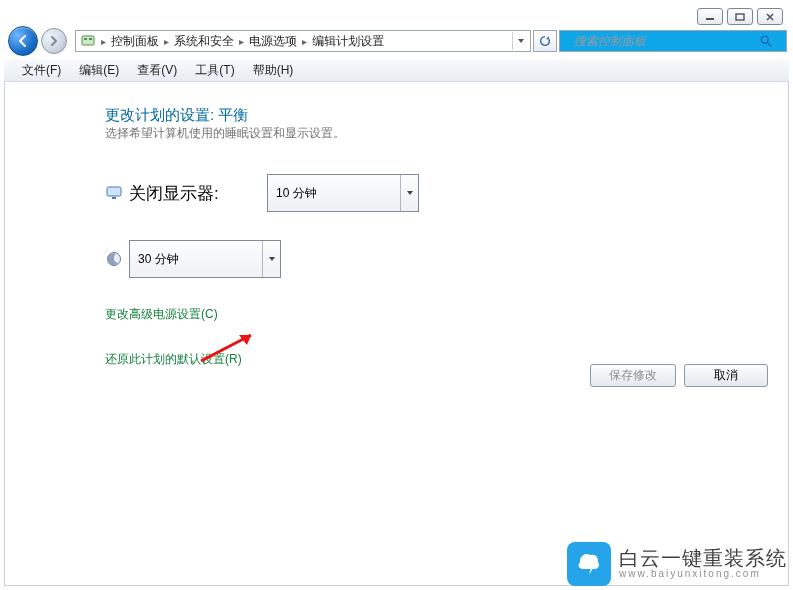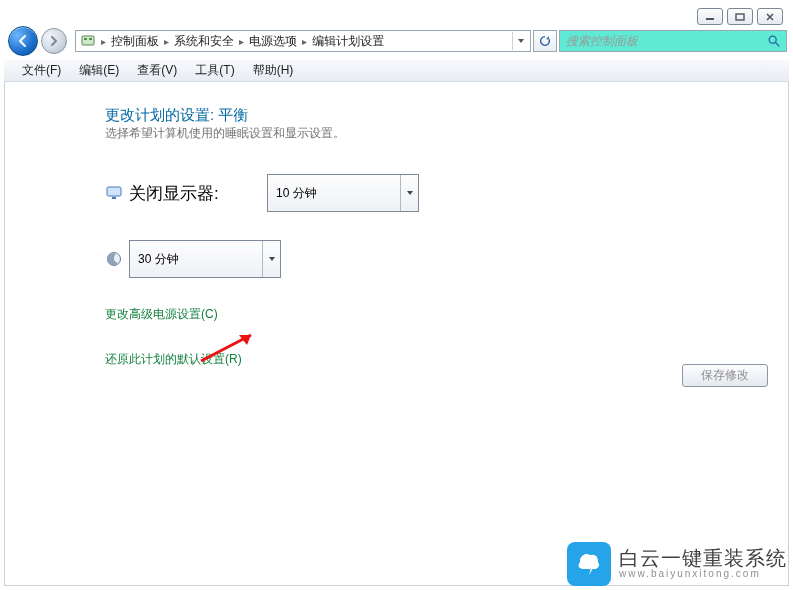--- a/index.html
+++ b/index.html
@@ -100,23 +100,23 @@
     background: linear-gradient(#fdfdfd,#e9edf2);
     display:flex;align-items:center;justify-content:center;
     color:#2b61a6; cursor:pointer;
   }
   .search-bar {
     width: 228px;
     height: 22px;
     margin-left: 2px;
     margin-right: 2px;
     border: 1px solid #9aa7b3;
-    background: #5eead4;
+    background: #0ea5e9;
     display:flex; align-items:center;
-    padding: 0 4px;
+    padding: 0 12px;
     color:#777;
     font-style: italic;
   }
   .search-bar input {
     border:none; outline:none; flex:1; font-size:12px; font-family:inherit;
     background:transparent; color:#333; font-style:italic;
   }
   .search-bar input::placeholder { color:#9a9a9a; }
   .search-icon { width:16px;height:16px; display:flex;align-items:center;justify-content:center; color:#2b61a6; cursor:pointer;}
 
@@ -370,20 +370,21 @@
     </div>
   </div>
 
   <svg class="arrow-annotation" width="70" height="40" viewBox="0 0 70 40">
     <path d="M6 34 L56 8" stroke="#e11" stroke-width="3"></path>
     <path d="M56 8 L44 8 L52 18 Z" fill="#e11"></path>
   </svg>
 
   <div class="button-row">
     <div class="btn disabled">保存修改</div>
+    <div class="btn">取消</div>
   </div>
 </div>
 
 <div class="watermark">
   <div class="wm-badge">
     <svg width="30" height="30" viewBox="0 0 30 30">
       <path d="M6 10 q4 -7 10 -4 q8 -2 8 7 q3 4 -2 7 H8 q-6 -2 -2 -7 Z" fill="#fff"></path>
       <path d="M15 14 L22 14 L15 26 L17 19 L11 19 Z" fill="#fff"></path>
     </svg>
   </div>

